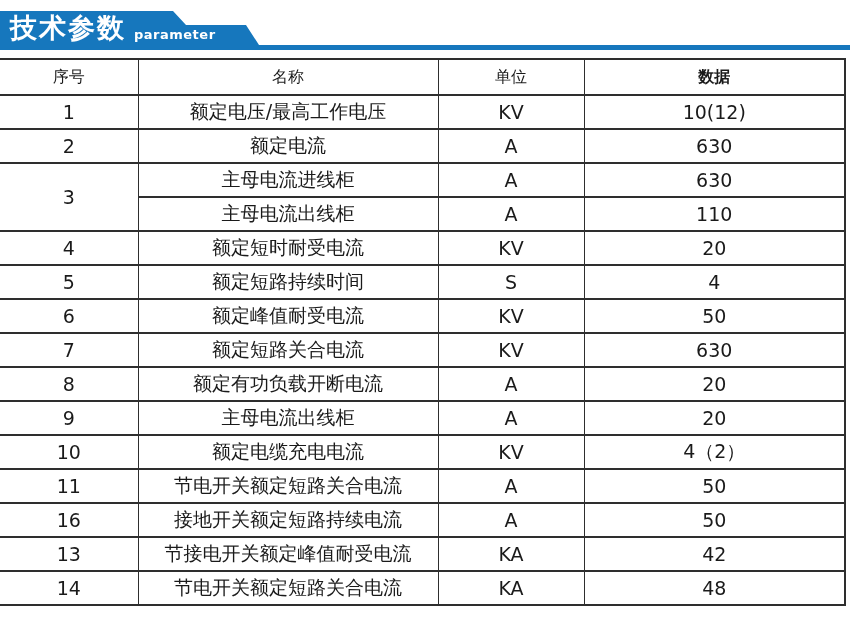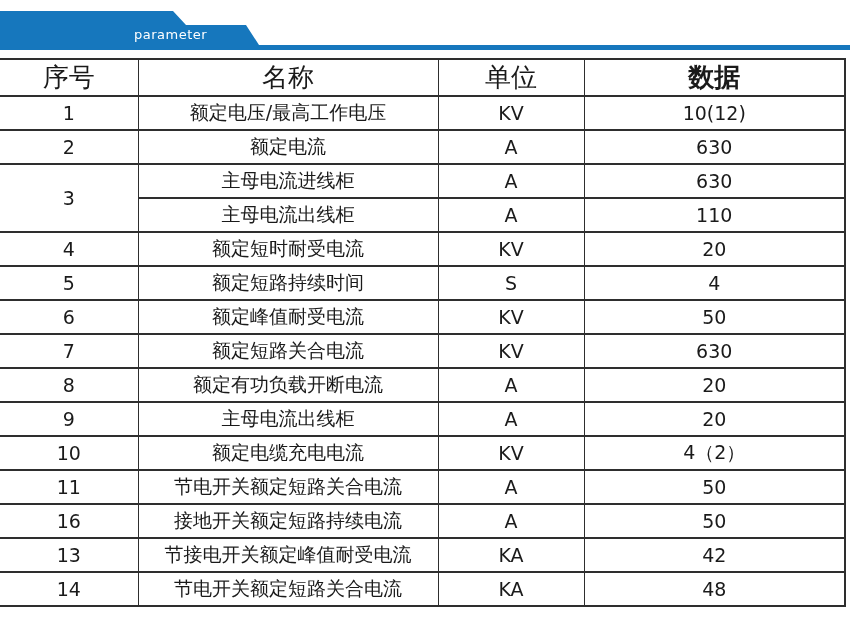--- a/index.html
+++ b/index.html
@@ -23,21 +23,21 @@
     font-weight: bold;
     letter-spacing: 2px;
     line-height: 1.1;
     white-space: nowrap;
   }
   .banner-subtitle {
     position: absolute;
     left: 134px; top: 27px;
     color: #ffffff;
     font-size: 13px;
-    font-weight: normal;
+    font-weight: bold;
     letter-spacing: 0.5px;
     white-space: nowrap;
   }
   
   .table-wrap {
     margin-top: 6px;
     width: 845px;
   }
   table.ptable {
     border-collapse: collapse;
@@ -50,34 +50,35 @@
     border-bottom-width: 2px;
     text-align: center;
     vertical-align: middle;
     color: #1a1a1a;
     font-size: 19px;
     font-weight: normal;
     padding: 0;
     overflow: hidden;
     white-space: nowrap;
   }
-  .ptable th { height: 34px; font-size: 26px; }
+  .ptable th { height: 34px; font-size: 16px; }
   .ptable td { height: 32px; }
   .ptable .col-no   { border-left: 0; }
   .ptable .col-value { border-right-width: 2px; }
   .ptable th:first-child { border-left: 0; }
   .ptable th:last-child  { border-right-width: 2px; font-weight: bold; }
 </style>
 </head>
 <body>
 
 <div class="banner">
   <svg width="850" height="52" viewBox="0 0 850 52">
     <polygon points="0,11 173,11 186,25 246,25 259,45 850,45 850,50 0,50" fill="#1677bd"></polygon>
   </svg>
+  <div class="banner-title">技术参数</div>
   <div class="banner-subtitle">parameter</div>
 </div>
 
 <div class="table-wrap">
   <table class="ptable">
     <colgroup>
       <col style="width:138px">
       <col style="width:300px">
       <col style="width:146px">
       <col style="width:261px">

